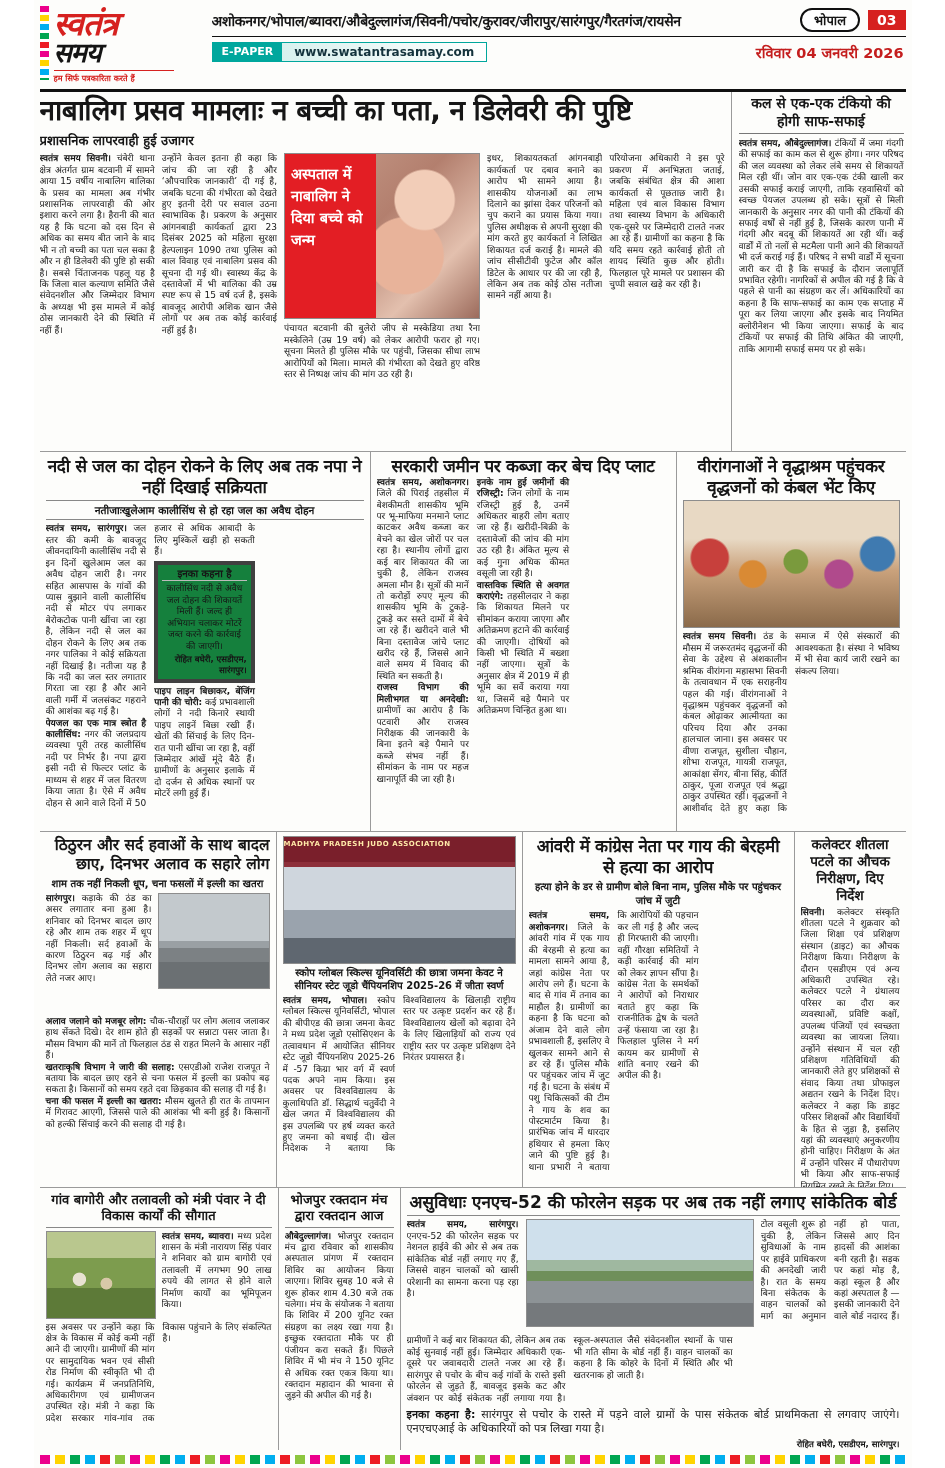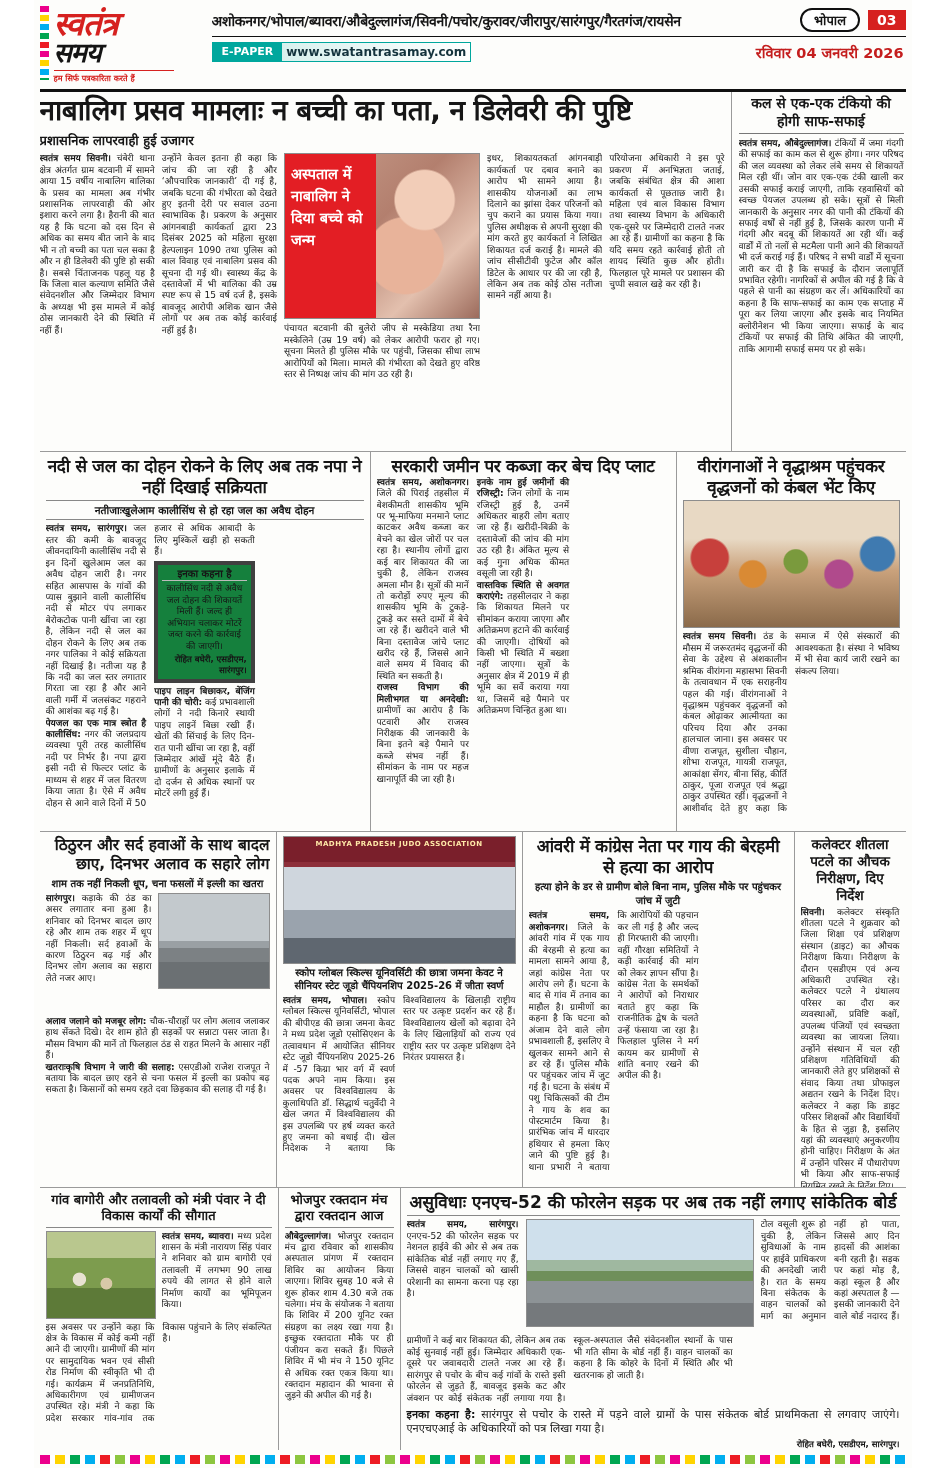--- a/index.html
+++ b/index.html
@@ -18,21 +18,21 @@
   .brand-bottom { color:#141414; font-size:27px; font-weight:800; font-style:italic; line-height:1.05; letter-spacing:-1px; }
   .tagline { color:#d6211f; font-size:8px; font-weight:bold; border-top:1px solid #d6211f; margin-top:2px; padding-top:1px; width:120px; }
   .mast-right { flex:1; display:flex; flex-direction:column; }
   .cities-row { display:flex; align-items:center; gap:8px; border-bottom:1.5px solid #101010; padding:2px 0 4px 0; }
   .cities { flex:1; font-weight:bold; font-size:14px; letter-spacing:-0.3px; white-space:nowrap; overflow:hidden; }
   .edition-badge { border:2px solid #101010; border-radius:14px; padding:1px 12px; font-weight:bold; font-size:13px; background:#fff; }
   .page-badge { background:#d6211f; color:#fff; font-weight:bold; padding:2px 9px; font-size:14px; }
   .epaper-row { display:flex; align-items:center; justify-content:space-between; padding:5px 0 5px 0; }
   .epaper-bar { display:flex; align-items:stretch; border:1px solid #00a79d; }
   .epaper-label { background:#00a79d; color:#fff; font-weight:bold; font-size:11px; padding:2px 9px; }
-  .website { font-size:12px; font-weight:bold; color:#14333d; padding:2px 4px; background:linear-gradient(90deg,#d8f1ee,#ffffff); }
+  .website { font-size:12px; font-weight:bold; color:#14333d; padding:2px 12px; background:linear-gradient(90deg,#d8f1ee,#ffffff); }
   .date { color:#c41e1e; font-weight:bold; font-size:14.5px; padding-right:2px; }
   
   article { overflow:hidden; }
   .band { display:flex; border-bottom:1px solid #9a9a9a; }
   .band > article { padding:4px 6px; }
   .band > article + article { border-left:1px solid #9a9a9a; }
   .body { font-size:9px; line-height:1.27; text-align:justify; }
   .dateline { font-weight:bold; }
   .lead-in { font-weight:bold; }
   .sig { font-weight:bold; font-size:8.5px; text-align:right; margin-top:2px; }
@@ -74,21 +74,21 @@
   .art-collector { flex:1; }
   .h3head { font-size:15.5px; font-weight:800; text-align:right; line-height:1.22; }
   .subhead3 { font-size:10px; font-weight:bold; text-align:center; margin:2px 0 3px 0; }
   .a3top { display:flex; gap:6px; margin-bottom:3px; }
   .a3left { flex:1; overflow:hidden; height:120px; }
   .cold-photo { width:112px; height:96px; flex:none; border:1px solid #8d8d8d;
     background:linear-gradient(180deg,#c3c9cd 0 50%,#9aa0a4 50% 57%,#7c8184 57% 72%,#6b7073 72% 100%); }
   .cold-body { height:168px; }
   .judo-photo { height:128px; position:relative; border:1px solid #8d8d8d;
     background:linear-gradient(180deg,#7a1f2b 0 20%,#8d2f3a 20% 24%,#cfd6dd 24% 58%,#9aa3ad 58% 80%,#5f6770 80% 100%); }
-  .judo-banner { position:absolute; top:3px; left:0; right:0; text-align:center; color:#ffe9a8; font-size:7px; font-weight:bold; letter-spacing:0.5px; }
+  .judo-banner { position:absolute; top:3px; left:0; right:0; text-align:left; color:#ffe9a8; font-size:7px; font-weight:bold; letter-spacing:0.5px; }
   .judo-caption { font-size:10px; font-weight:bold; text-align:center; line-height:1.25; margin:3px 0; }
   .judo-body { height:165px; }
   .cow-body { height:268px; }
   .h3small { font-size:13.5px; font-weight:800; text-align:center; line-height:1.25; margin-bottom:3px; }
   .collector-body { height:300px; overflow:hidden; }
   
   .band4 { height:262px; border-bottom:none; }
   .art-minister { width:238px; flex:none; }
   .art-blood { width:122px; flex:none; }
   .art-highway { flex:1; }
@@ -200,20 +200,21 @@
     <article class="art-cold">
       <h2 class="h3head">ठिठुरन और सर्द हवाओं के साथ बादल छाए, दिनभर अलाव क सहारे लोग</h2>
       <div class="subhead3">शाम तक नहीं निकली धूप, चना फसलों में इल्ली का खतरा</div>
       <div class="a3top">
         <div class="a3left body"><strong class="dateline">सारंगपुर।</strong> <span>कड़ाके की ठंड का असर लगातार बना हुआ है। शनिवार को दिनभर बादल छाए रहे और शाम तक शहर में धूप नहीं निकली। सर्द हवाओं के कारण ठिठुरन बढ़ गई और दिनभर लोग अलाव का सहारा लेते नजर आए।</span></div>
         <div class="cold-photo"></div>
       </div>
       <div class="cold-body body">
         <p><strong class="lead-in">अलाव जलाने को मजबूर लोग:</strong> <span>चौक-चौराहों पर लोग अलाव जलाकर हाथ सेंकते दिखे। देर शाम होते ही सड़कों पर सन्नाटा पसर जाता है। मौसम विभाग की मानें तो फिलहाल ठंड से राहत मिलने के आसार नहीं हैं।</span></p>
         <p><strong class="lead-in">खतराःकृषि विभाग ने जारी की सलाह:</strong> <span>एसएडीओ राजेश राजपूत ने बताया कि बादल छाए रहने से चना फसल में इल्ली का प्रकोप बढ़ सकता है। किसानों को समय रहते दवा छिड़काव की सलाह दी गई है।</span></p>
+        <p><strong class="lead-in">चना की फसल में इल्ली का खतरा:</strong> <span>मौसम खुलते ही रात के तापमान में गिरावट आएगी, जिससे पाले की आशंका भी बनी हुई है। किसानों को हल्की सिंचाई करने की सलाह दी गई है।</span></p>
       </div>
     </article>
     <article class="art-judo">
       <div class="judo-photo photo">
         <div class="judo-banner">MADHYA PRADESH JUDO ASSOCIATION</div>
       </div>
       <div class="judo-caption">स्कोप ग्लोबल स्किल्स यूनिवर्सिटी की छात्रा जमना केवट ने सीनियर स्टेट जूडो चैंपियनशिप 2025-26 में जीता स्वर्ण</div>
       <div class="cols2 judo-body body">
         <p><strong class="dateline">स्वतंत्र समय, भोपाल।</strong> <span>स्कोप ग्लोबल स्किल्स यूनिवर्सिटी, भोपाल की बीपीएड की छात्रा जमना केवट ने मध्य प्रदेश जूडो एसोसिएशन के तत्वावधान में आयोजित सीनियर स्टेट जूडो चैंपियनशिप 2025-26 में -57 किग्रा भार वर्ग में स्वर्ण पदक अपने नाम किया। इस अवसर पर विश्वविद्यालय के कुलाधिपति डॉ. सिद्धार्थ चतुर्वेदी ने खेल जगत में विश्वविद्यालय की इस उपलब्धि पर हर्ष व्यक्त करते हुए जमना को बधाई दी। खेल निदेशक ने बताया कि विश्वविद्यालय के खिलाड़ी राष्ट्रीय स्तर पर उत्कृष्ट प्रदर्शन कर रहे हैं। विश्वविद्यालय खेलों को बढ़ावा देने के लिए खिलाड़ियों को राज्य एवं राष्ट्रीय स्तर पर उत्कृष्ट प्रशिक्षण देने निरंतर प्रयासरत है।</span></p>
       </div>

